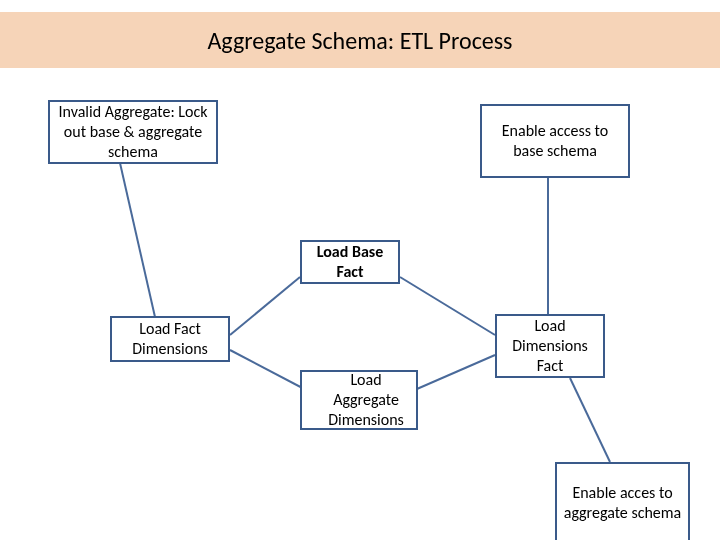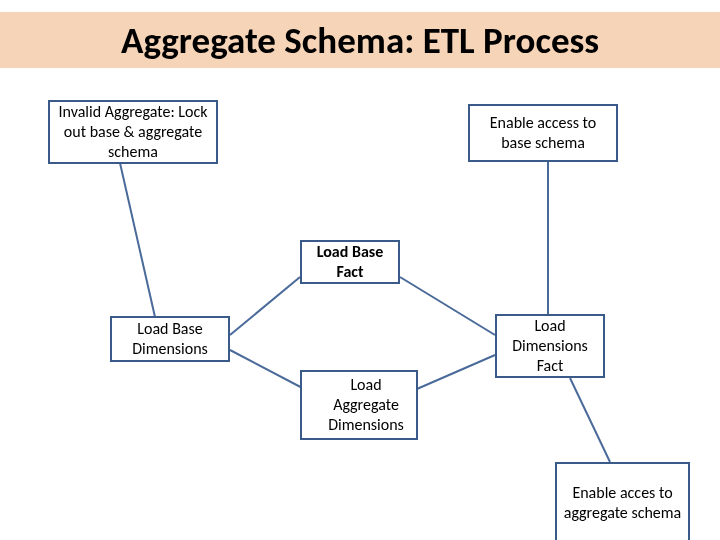--- a/index.html
+++ b/index.html
@@ -16,23 +16,23 @@
     left: 0;
     top: 12px;
     width: 720px;
     height: 56px;
     background: #f6d4b8;
     display: flex;
     align-items: center;
     justify-content: center;
   }
   .title-text {
-    font-size: 37px;
+    font-size: 24px;
     color: #000;
-    font-weight: 700;
+    font-weight: 400;
   }
   .box {
     position: absolute;
     background: #ffffff;
     border: 2px solid #3a5a8a;
     display: flex;
     align-items: center;
     justify-content: center;
     text-align: center;
     font-size: 16px;
@@ -63,35 +63,35 @@
   <line x1="400" y1="277" x2="495" y2="335" stroke="#4a6a9a" stroke-width="2"></line>
   <line x1="410" y1="392" x2="495" y2="355" stroke="#4a6a9a" stroke-width="2"></line>
   <line x1="548" y1="162" x2="548" y2="315" stroke="#4a6a9a" stroke-width="2"></line>
   <line x1="570" y1="378" x2="610" y2="462" stroke="#4a6a9a" stroke-width="2"></line>
 </svg>
 
 <div class="box" style="left:30px; top:100px; width:170px; height:64px;margin-left:18px;">
   <span>Invalid Aggregate: Lock out base &amp; aggregate schema</span>
 </div>
 
-<div class="box" style="left:468px; top:104px; width:150px; height:58px;">
+<div class="box" style="left:480px; top:104px; width:150px; height:74px;">
   <span>Enable access to base schema</span>
 </div>
 
 <div class="box" style="left:300px; top:240px; width:100px; height:44px;font-weight:bold;">
   <span>Load Base Fact</span>
 </div>
 
 <div class="box" style="left:110px; top:316px; width:120px; height:46px;">
-  <span>Load Base Dimensions</span>
+  <span>Load Fact Dimensions</span>
 </div>
 
 <div class="box" style="left:495px; top:314px; width:110px; height:64px;">
   <span>Load Dimensions Fact</span>
 </div>
 
-<div class="box" style="left:300px; top:370px; width:118px; height:70px;padding-left:20px;">
+<div class="box" style="left:300px; top:370px; width:118px; height:60px;padding-left:20px;">
   <span>Load Aggregate Dimensions</span>
 </div>
 
 <div class="box" style="left:555px; top:462px; width:135px; height:81px;">
   <span>Enable acces to aggregate schema</span>
 </div>
 
 </body></html>

